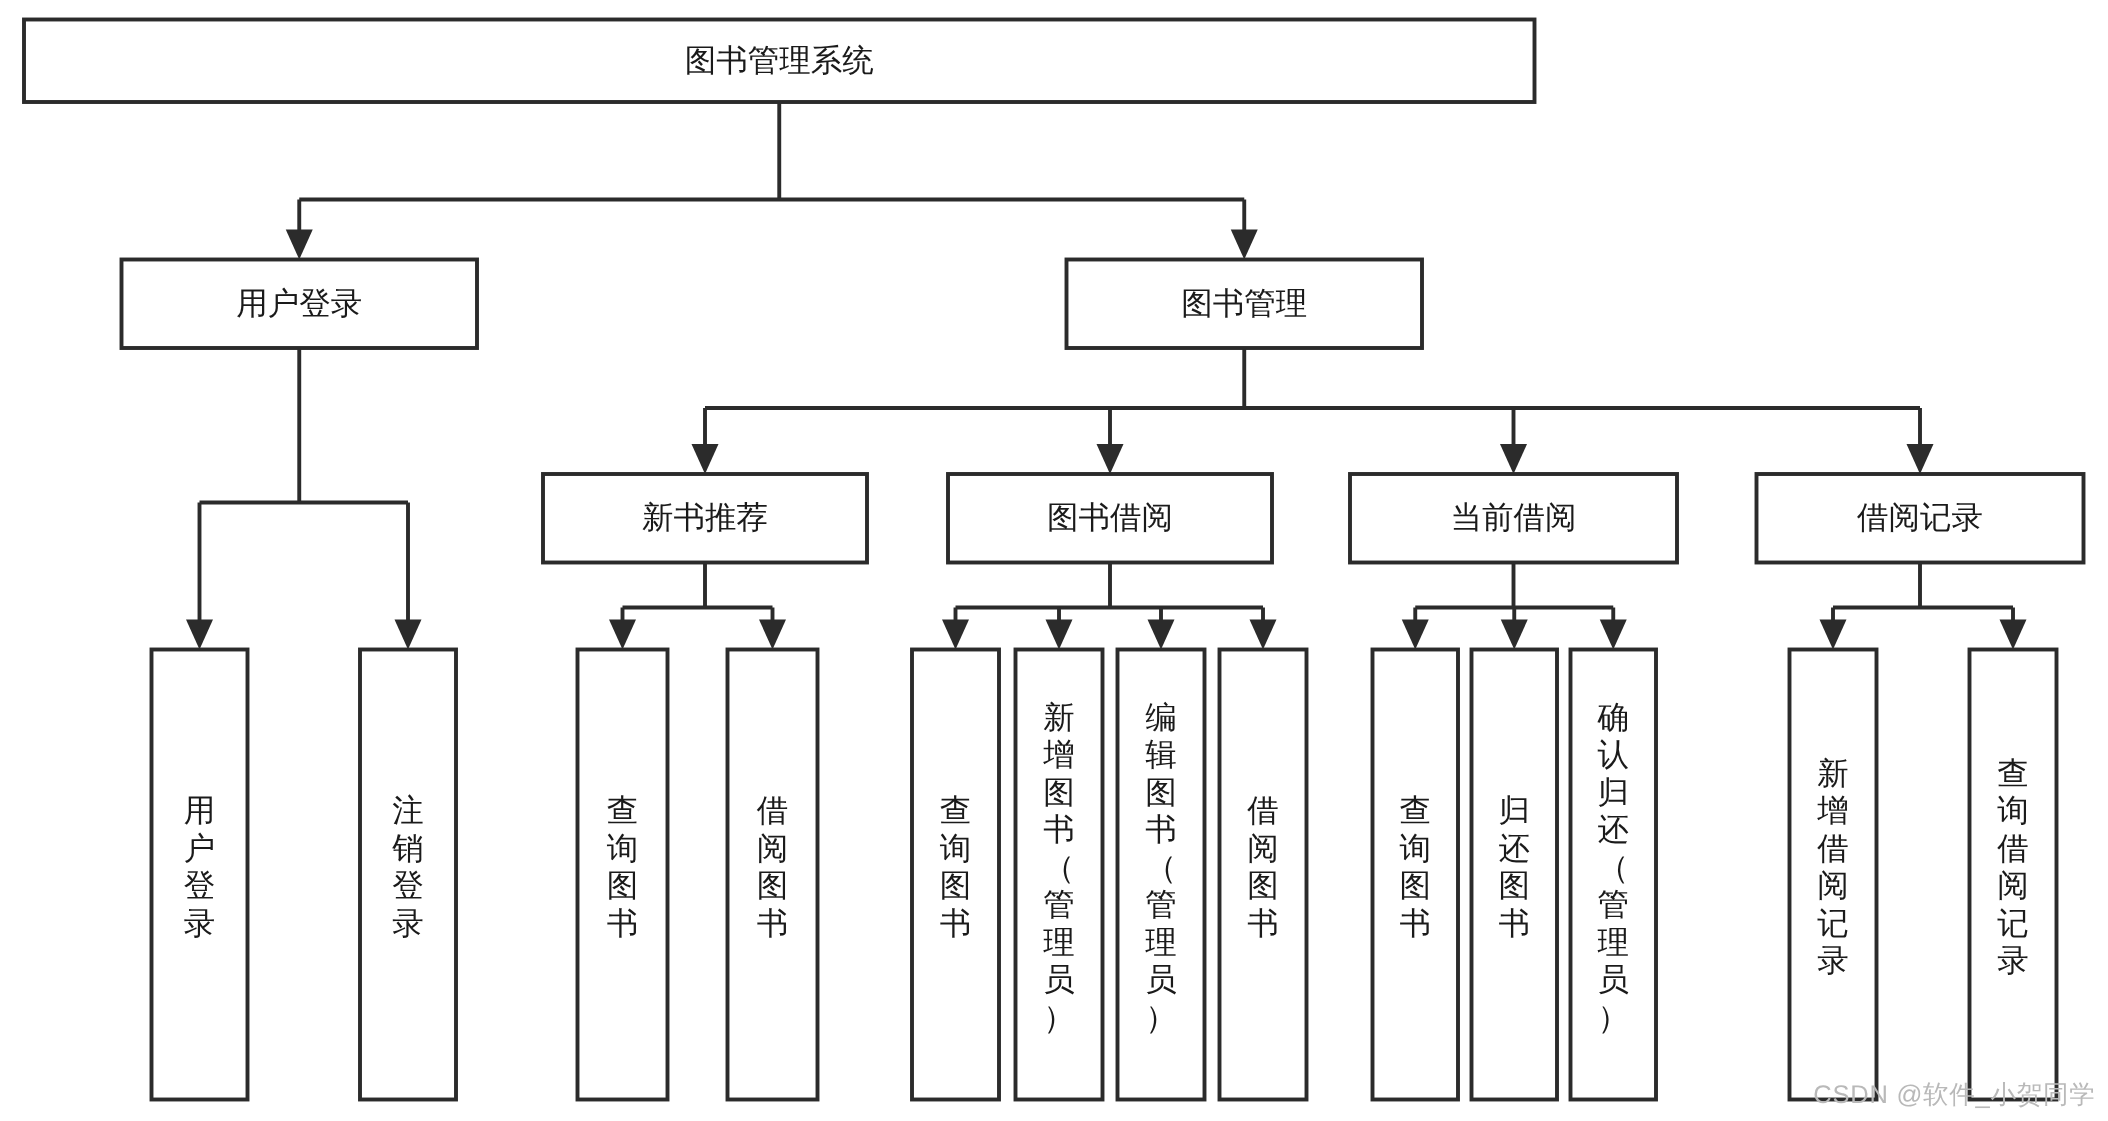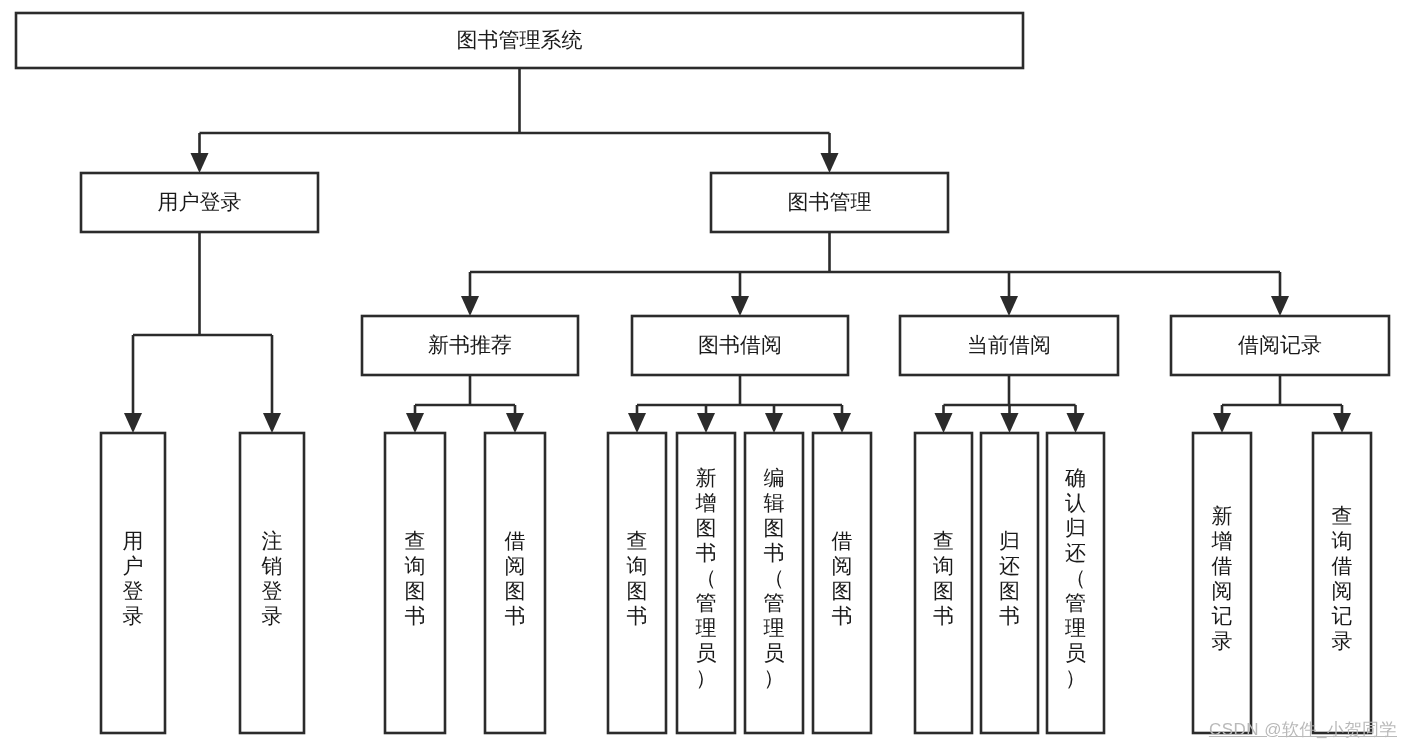--- a/index.html
+++ b/index.html
@@ -59,21 +59,20 @@
   .watermark {
     position: absolute;
     right: 8px;
     bottom: 6px;
     font-family: "Liberation Sans", "DejaVu Sans", sans-serif;
     font-size: 17px;
     color: #b9b9b9;
     letter-spacing: 0.5px;
     white-space: nowrap;
     user-select: none;
-    text-decoration: underline;
   }
 </style>
 </head>
 <body>
 
 <div id="diagram-root">
   <svg id="flowchart" viewBox="0 0 1405 747" xmlns="http://www.w3.org/2000/svg">
     <g id="connectors-layer">
         <line x1="519.5" y1="68" x2="519.5" y2="133" class="connector"></line>
         <line x1="199.5" y1="133" x2="829.5" y2="133" class="connector"></line>

